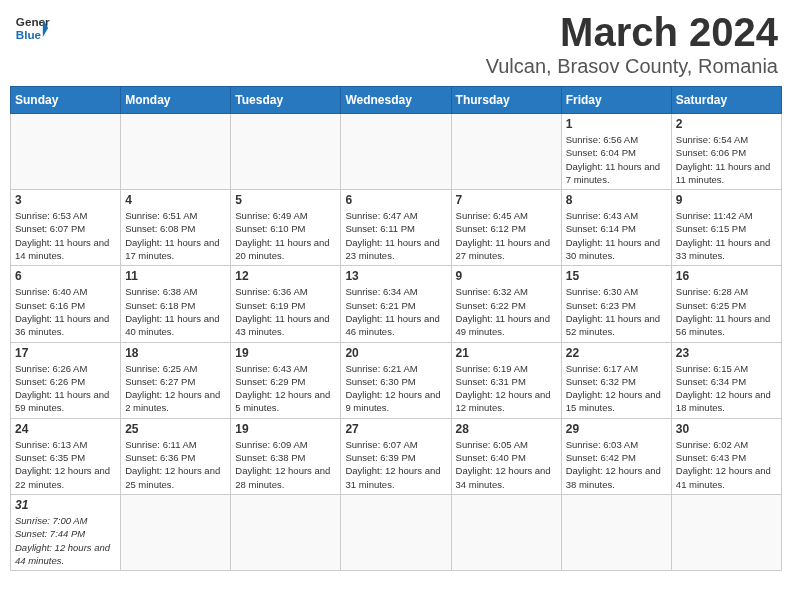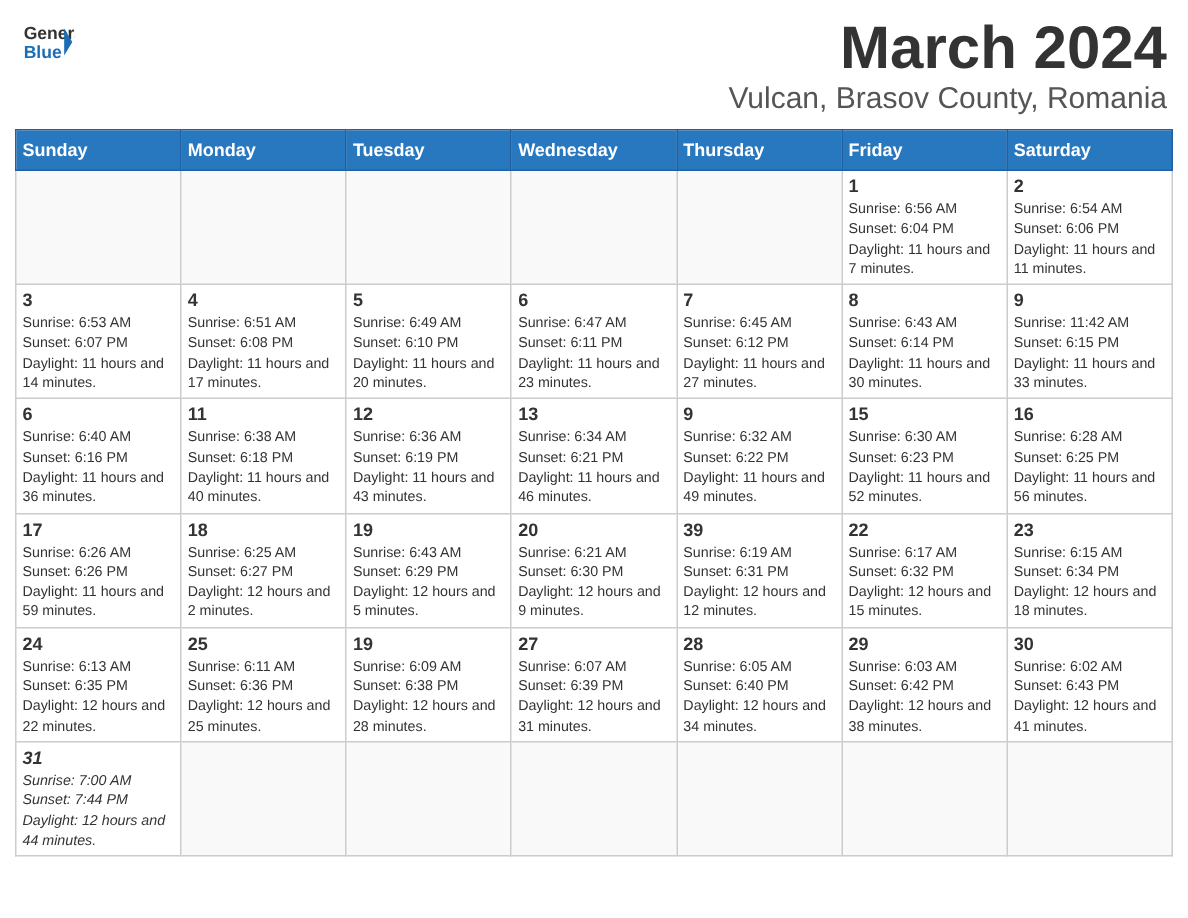--- a/index.html
+++ b/index.html
@@ -237,21 +237,21 @@
 Sunset: 6:29 PM
 Daylight: 12 hours and 5 minutes.</div>
         </td>
         <td>
           <span class="day-number">20</span>
           <div class="day-info">Sunrise: 6:21 AM
 Sunset: 6:30 PM
 Daylight: 12 hours and 9 minutes.</div>
         </td>
         <td>
-          <span class="day-number">39</span>
+          <span class="day-number">21</span>
           <div class="day-info">Sunrise: 6:19 AM
 Sunset: 6:31 PM
 Daylight: 12 hours and 12 minutes.</div>
         </td>
         <td>
           <span class="day-number">22</span>
           <div class="day-info">Sunrise: 6:17 AM
 Sunset: 6:32 PM
 Daylight: 12 hours and 15 minutes.</div>
         </td>

